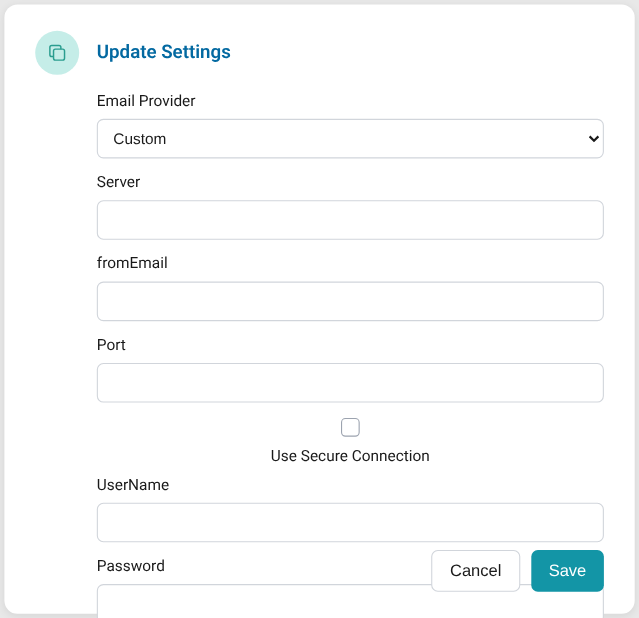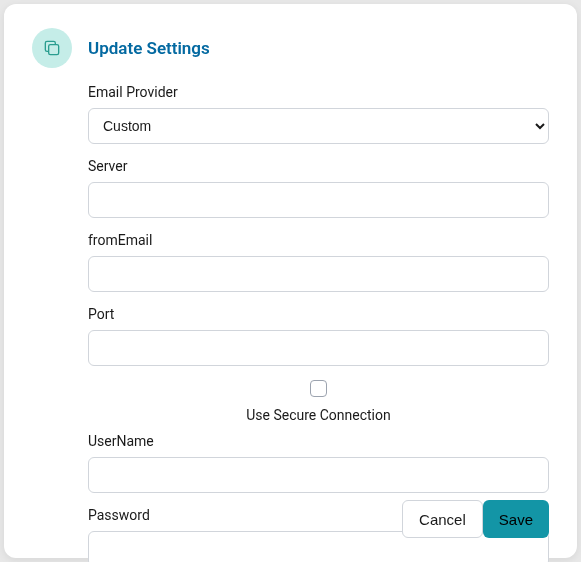--- a/index.html
+++ b/index.html
@@ -97,38 +97,39 @@
     }
     .checkbox-label {
       font-size: 14px;
       color: #1a1a1a;
     }
     .footer {
       position: absolute;
       bottom: 20px;
       right: 28px;
       display: flex;
+      gap: 10px;
     }
     .btn {
       height: 38px;
       padding: 0 16px;
       border-radius: 6px;
       font-size: 15px;
       font-weight: 500;
       cursor: pointer;
       border: none;
     }
     .btn-cancel {
       background: #ffffff;
       border: 1px solid #d1d5db;
       color: #1a1a1a;
     }
     .btn-save {
       background: #1395a6;
-      color: #000000;
+      color: #ffffff;
     }
   </style>
 </head>
 <body>
 
 <div class="modal">
   <div class="header">
     <div class="icon-wrapper">
       <svg viewBox="0 0 24 24">
         <rect x="8" y="8" width="12" height="12" rx="2"></rect>

